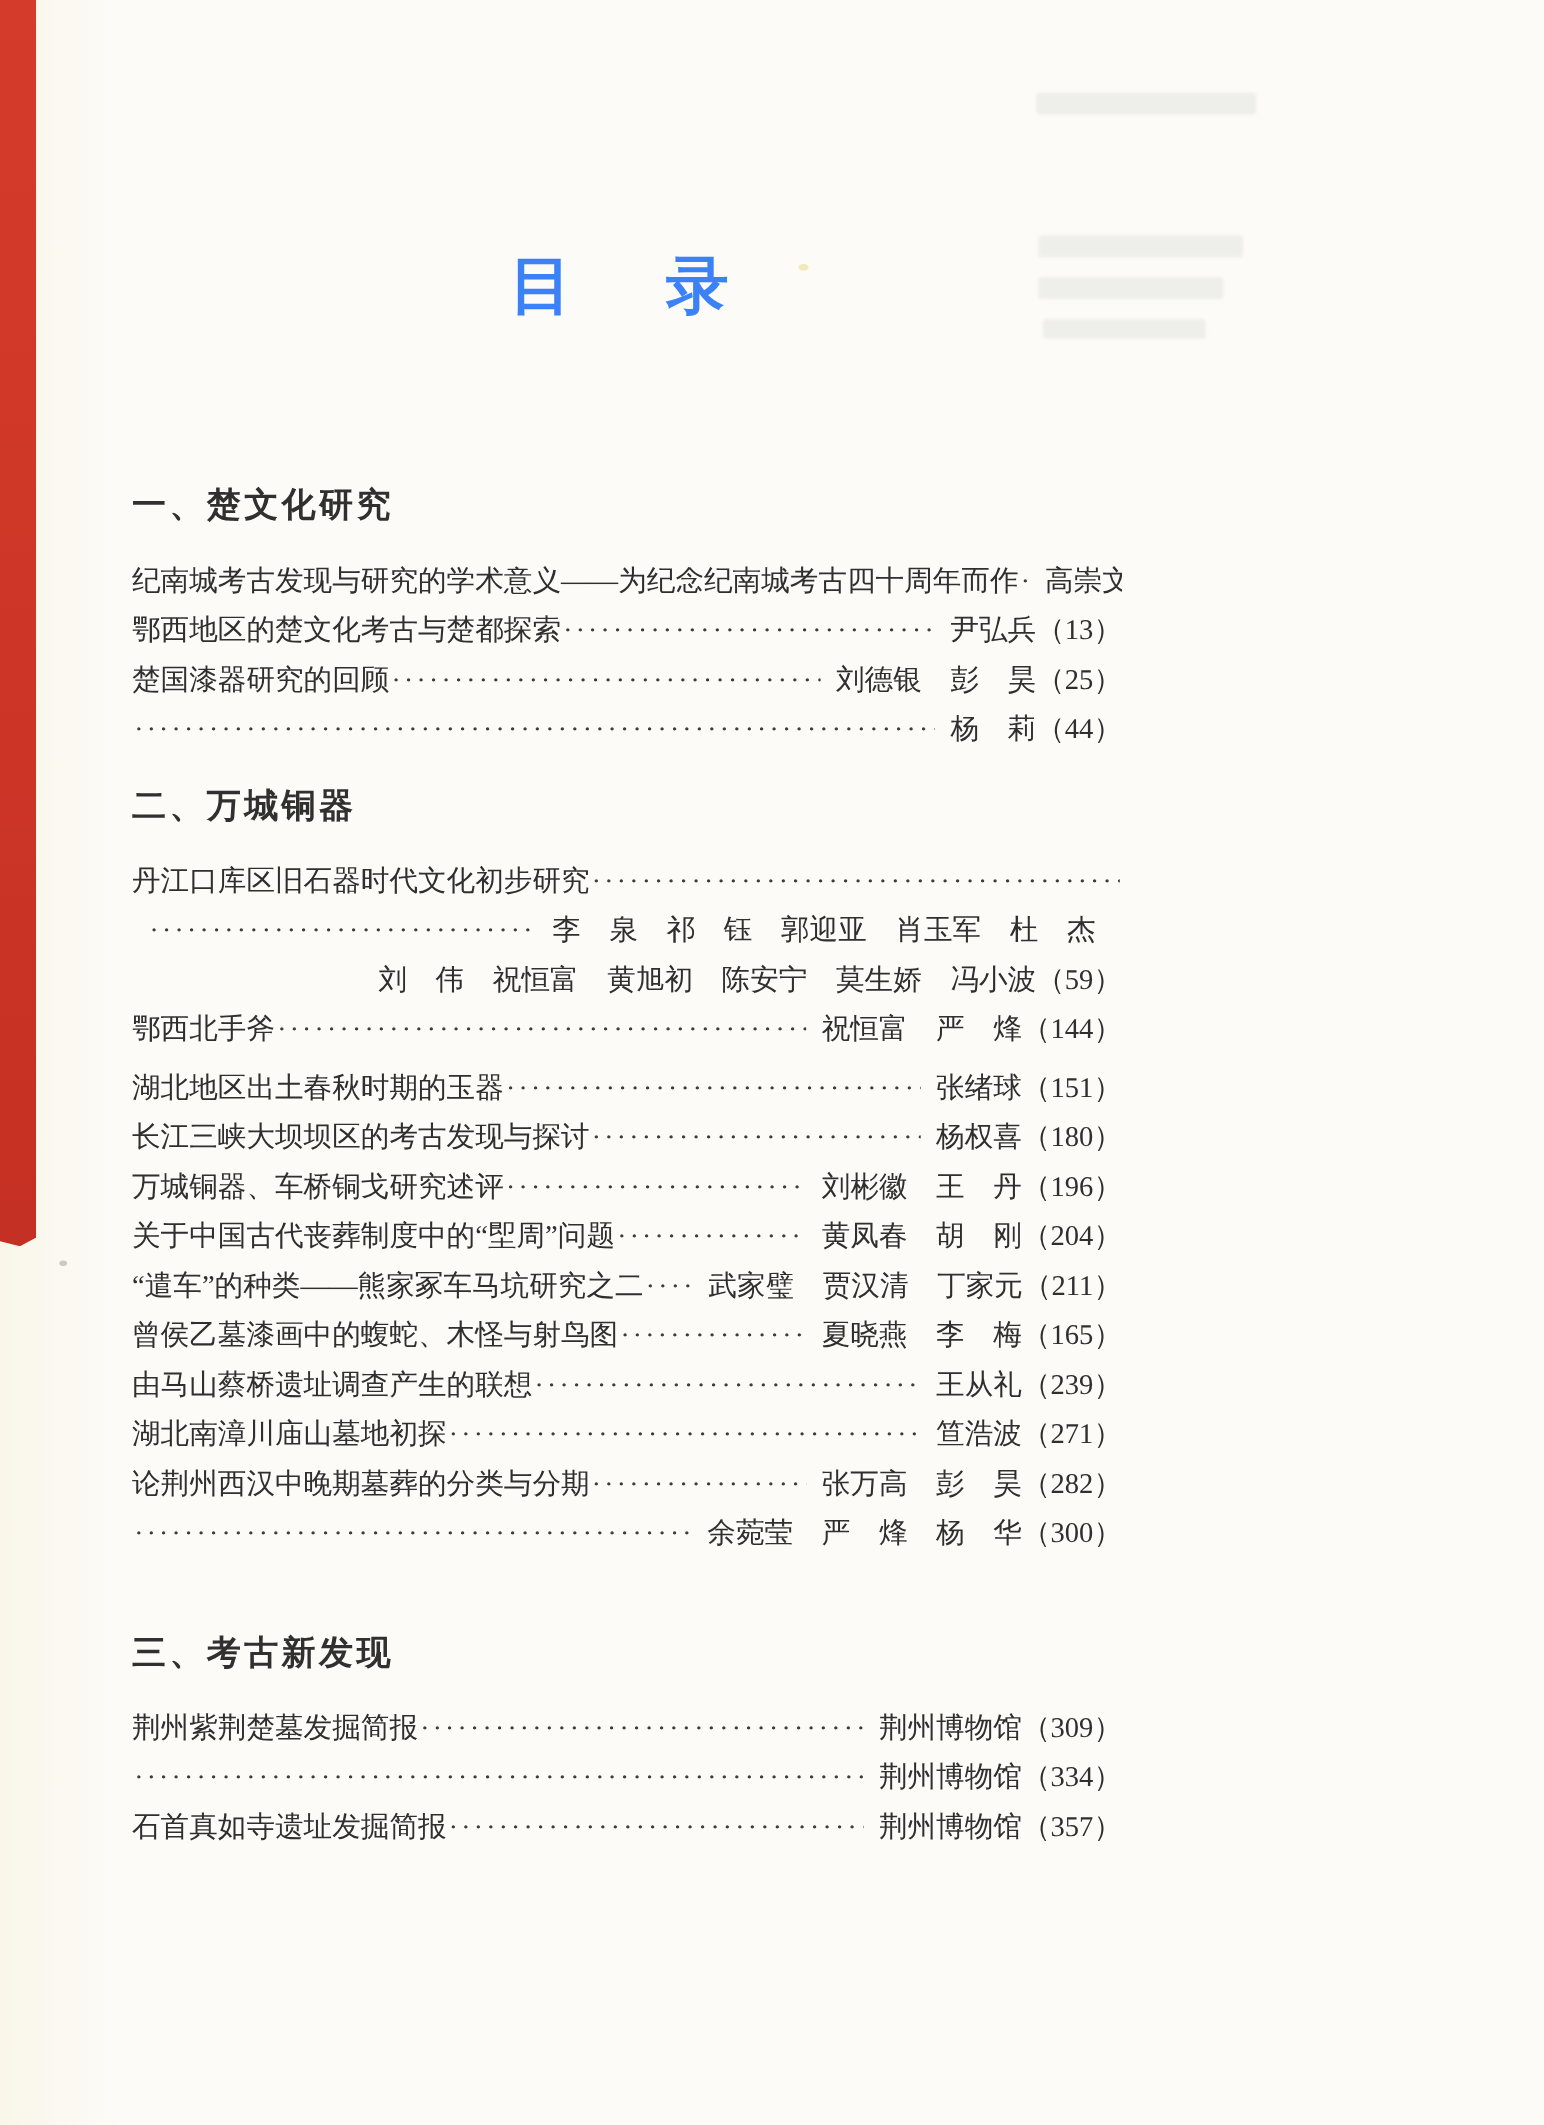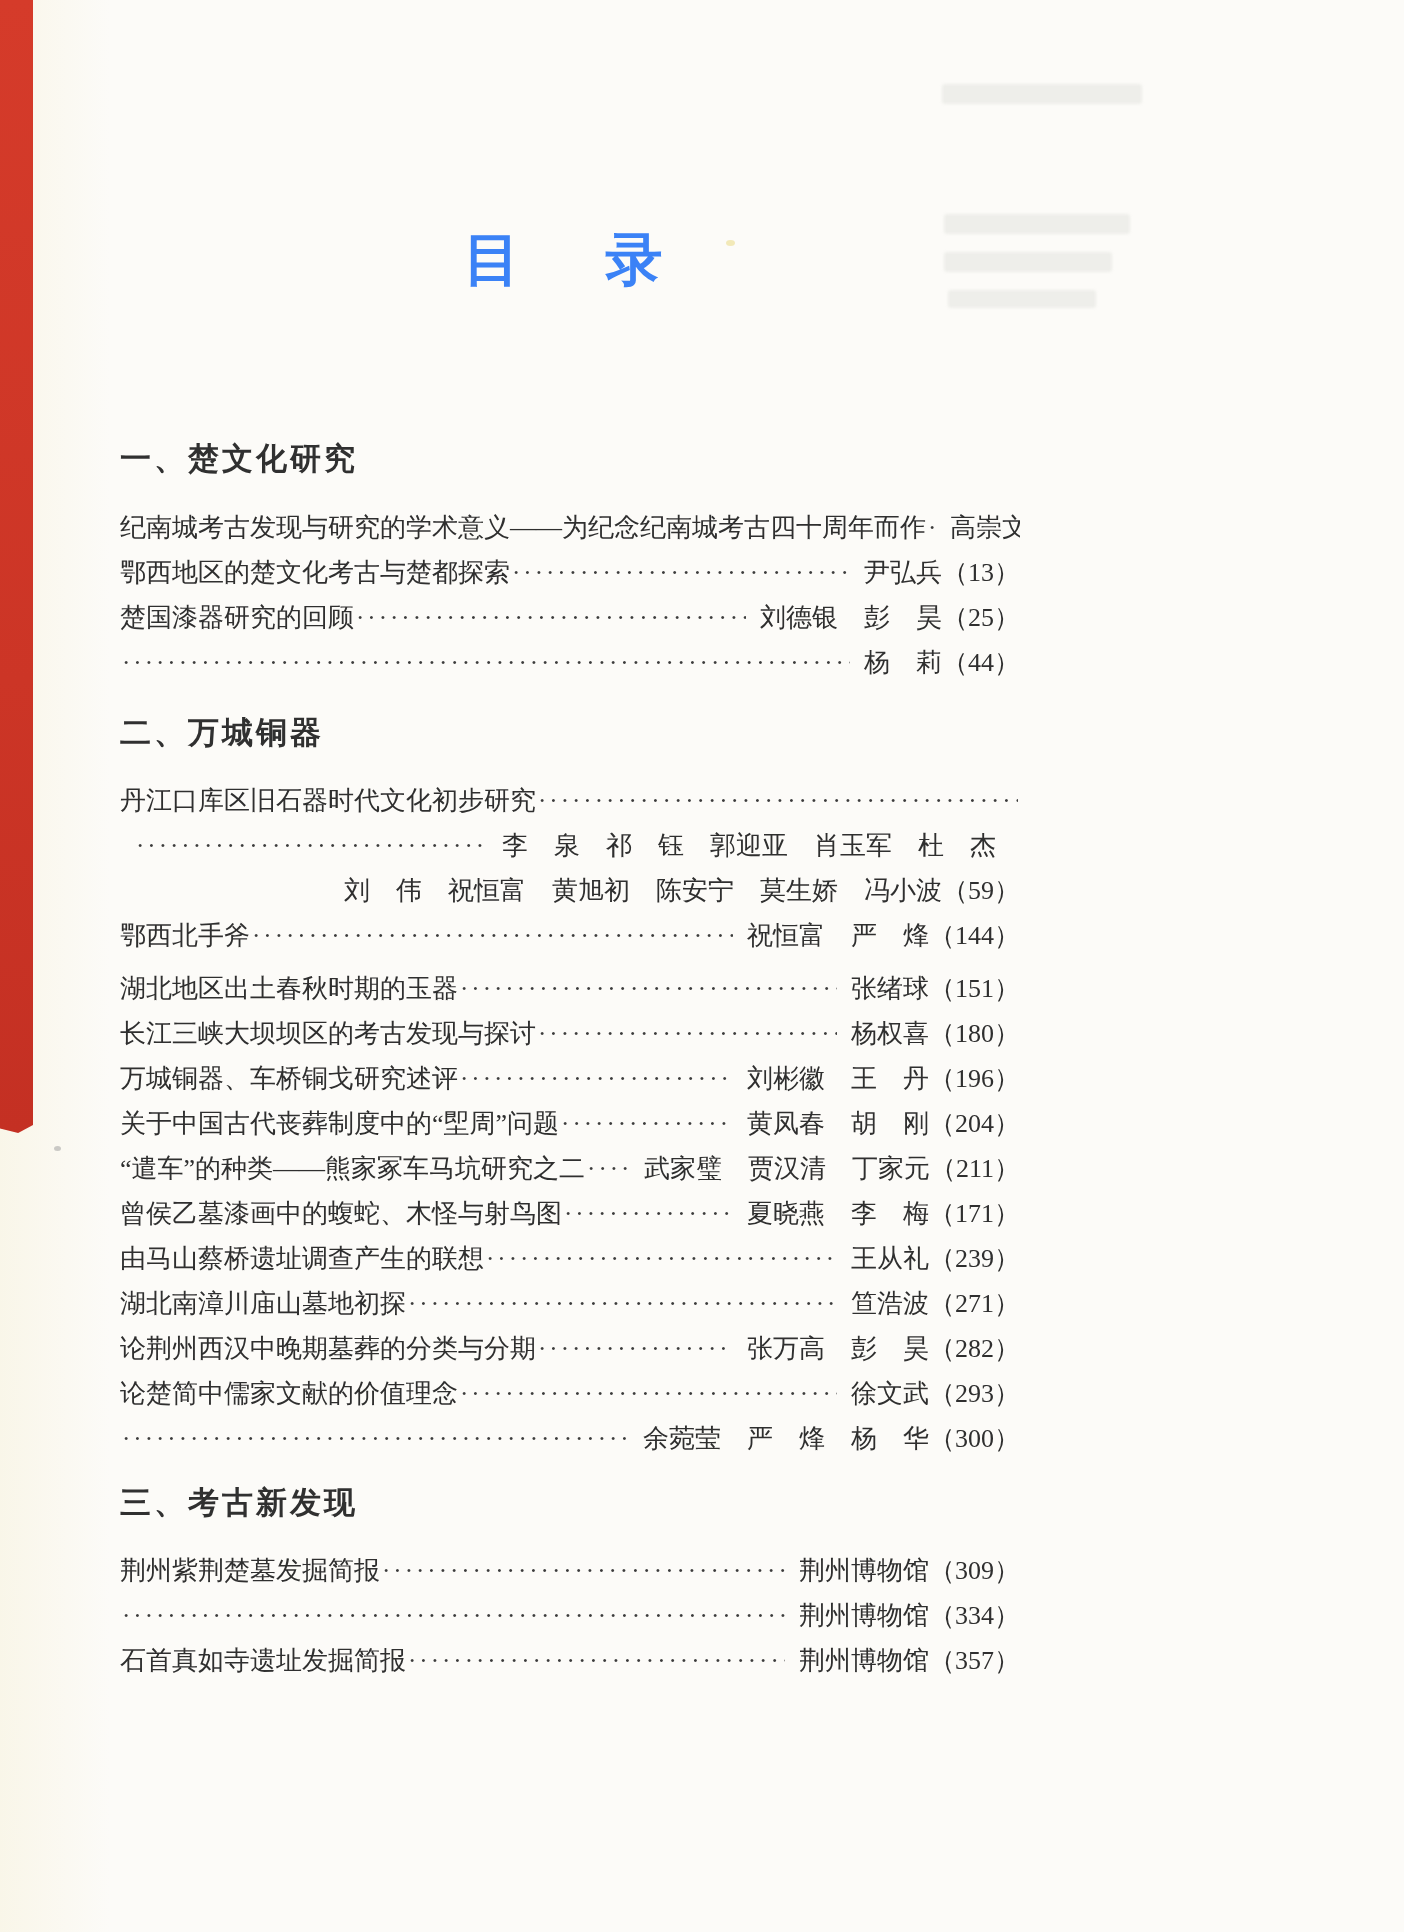--- a/index.html
+++ b/index.html
@@ -158,47 +158,41 @@
     <div class="r">
       <span class="t">“遣车”的种类——熊家冢车马坑研究之二</span>
       <span class="d"></span>
       <span class="a">武家璧　贾汉清　丁家元</span>
       <span class="p">（211）</span>
     </div>
     <div class="r">
       <span class="t">曾侯乙墓漆画中的蝮蛇、木怪与射鸟图</span>
       <span class="d"></span>
       <span class="a">夏晓燕　李　梅</span>
-      <span class="p">（171）</span>
+      <span class="p">（165）</span>
     </div>
     <div class="r">
       <span class="t">由马山蔡桥遗址调查产生的联想</span>
       <span class="d"></span>
       <span class="a">王从礼</span>
       <span class="p">（239）</span>
     </div>
     <div class="r">
       <span class="t">湖北南漳川庙山墓地初探</span>
       <span class="d"></span>
       <span class="a">笪浩波</span>
       <span class="p">（271）</span>
     </div>
     <div class="r">
       <span class="t">论荆州西汉中晚期墓葬的分类与分期</span>
       <span class="d"></span>
       <span class="a">张万高　彭　昊</span>
       <span class="p">（282）</span>
     </div>
     <div class="r">
-      <span class="t">论楚简中儒家文献的价值理念</span>
-      <span class="d"></span>
-      <span class="a">徐文武</span>
-      <span class="p">（293）</span>
-    </div>
-    <div class="r">
       <span class="d"></span>
       <span class="a">余菀莹　严　烽　杨　华</span>
       <span class="p">（300）</span>
     </div>
   </div>
 
   <div class="sec-head h3">三、考古新发现</div>
   <div class="group g3">
     <div class="r">
       <span class="t">荆州紫荆楚墓发掘简报</span>

